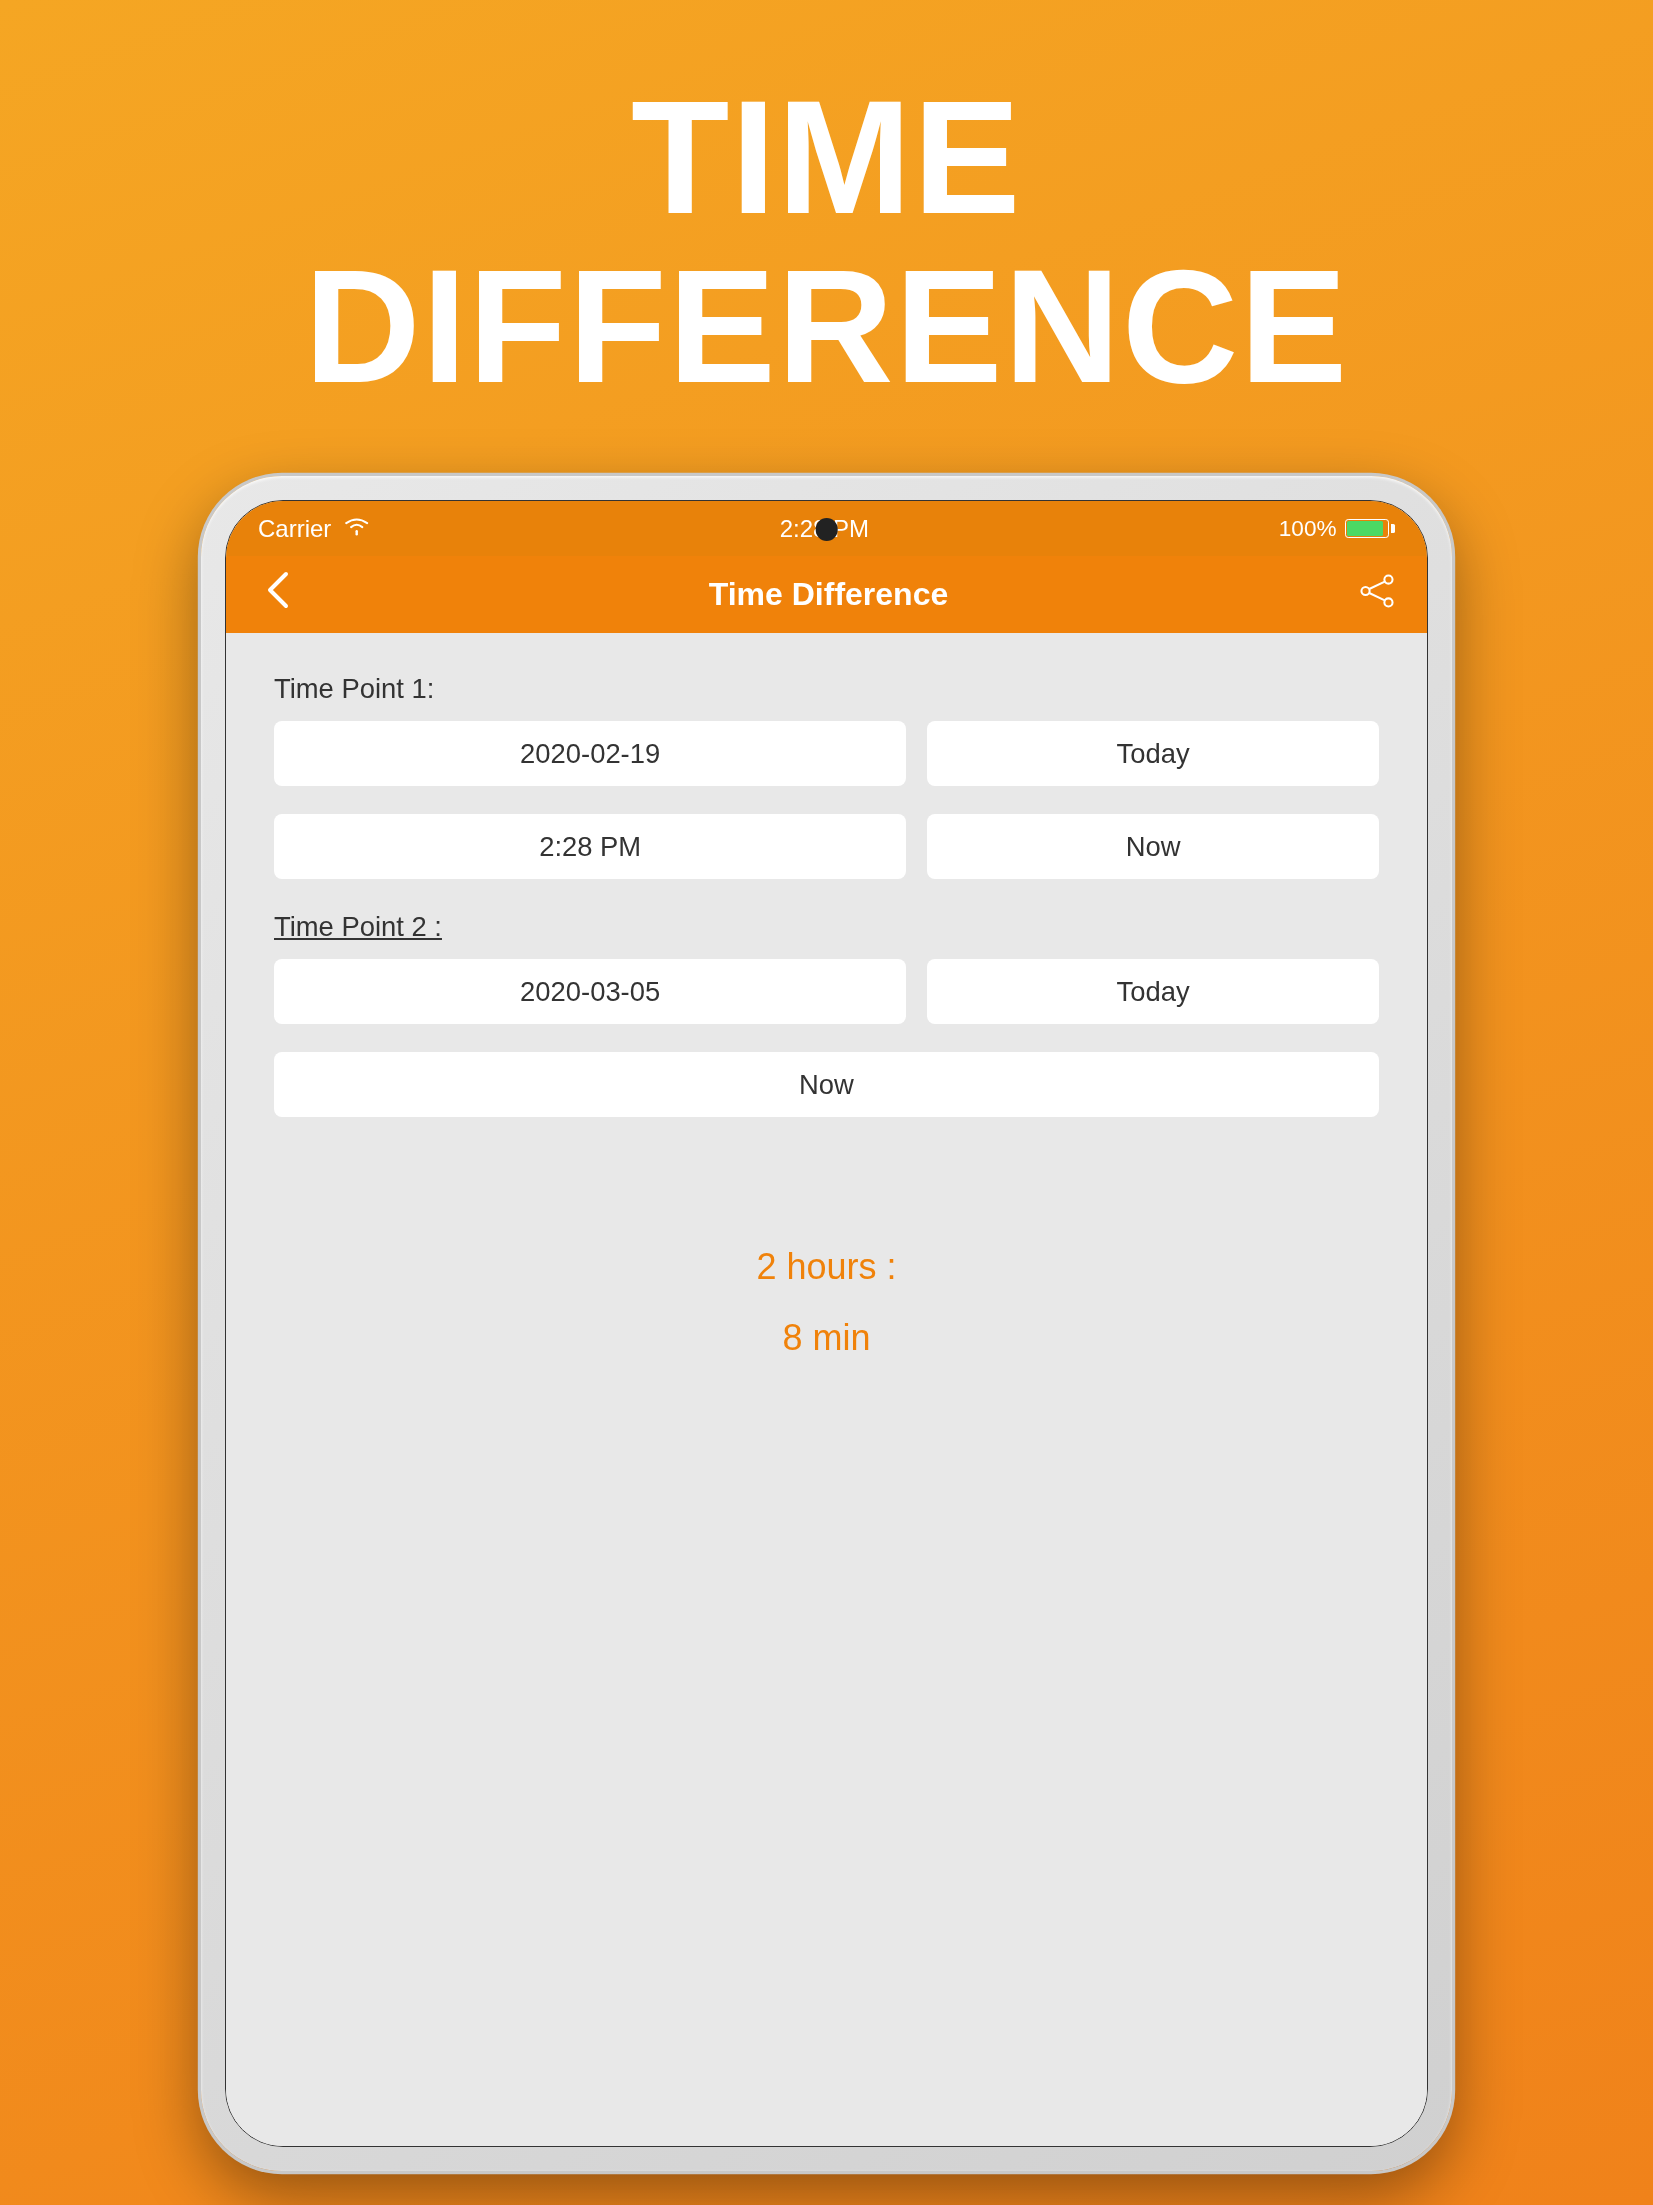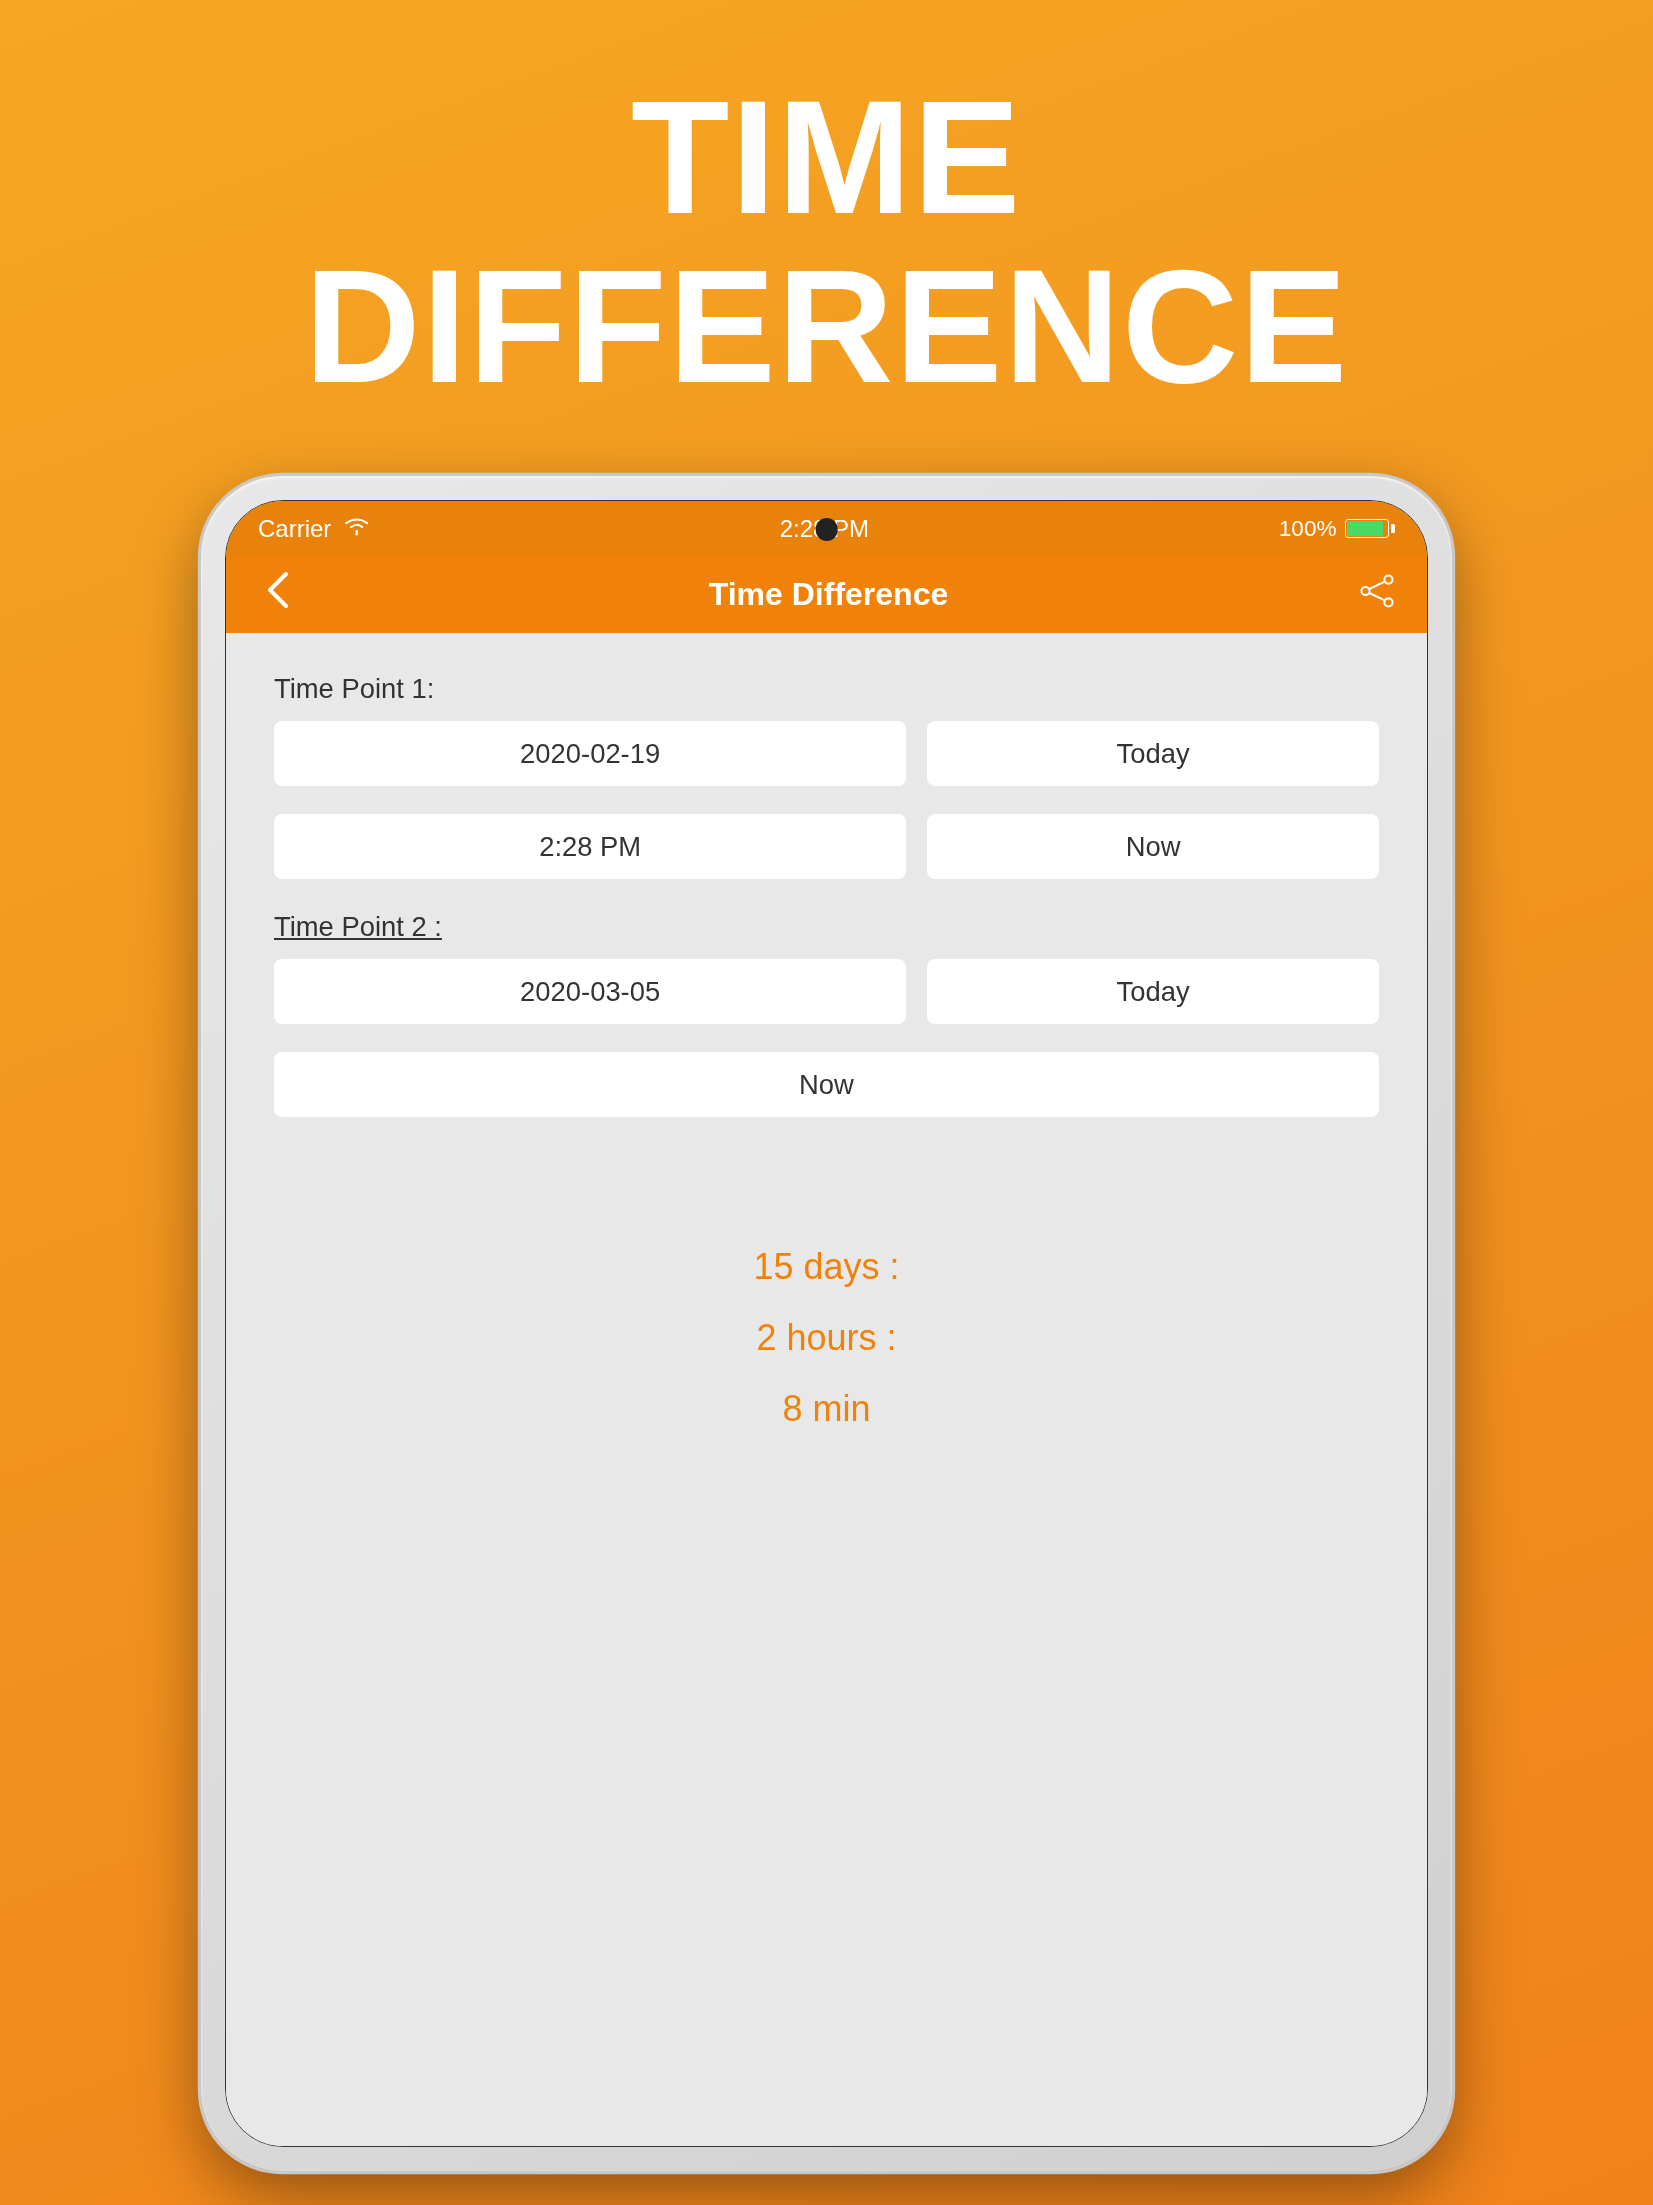--- a/index.html
+++ b/index.html
@@ -309,21 +309,20 @@
           <span>Today</span>
         </div>
       </div>
       <div class="time-row">
         <div class="time-field time-field-shortcut">
           <span>Now</span>
         </div>
       </div>
 
       <div class="result-section">
-        <div class="result-line">15 days :</div>
         <div class="result-line">2 hours :</div>
         <div class="result-line">8 min</div>
       </div>
 
     </div>
   </div>
 </div>
 
 
 </body></html>

